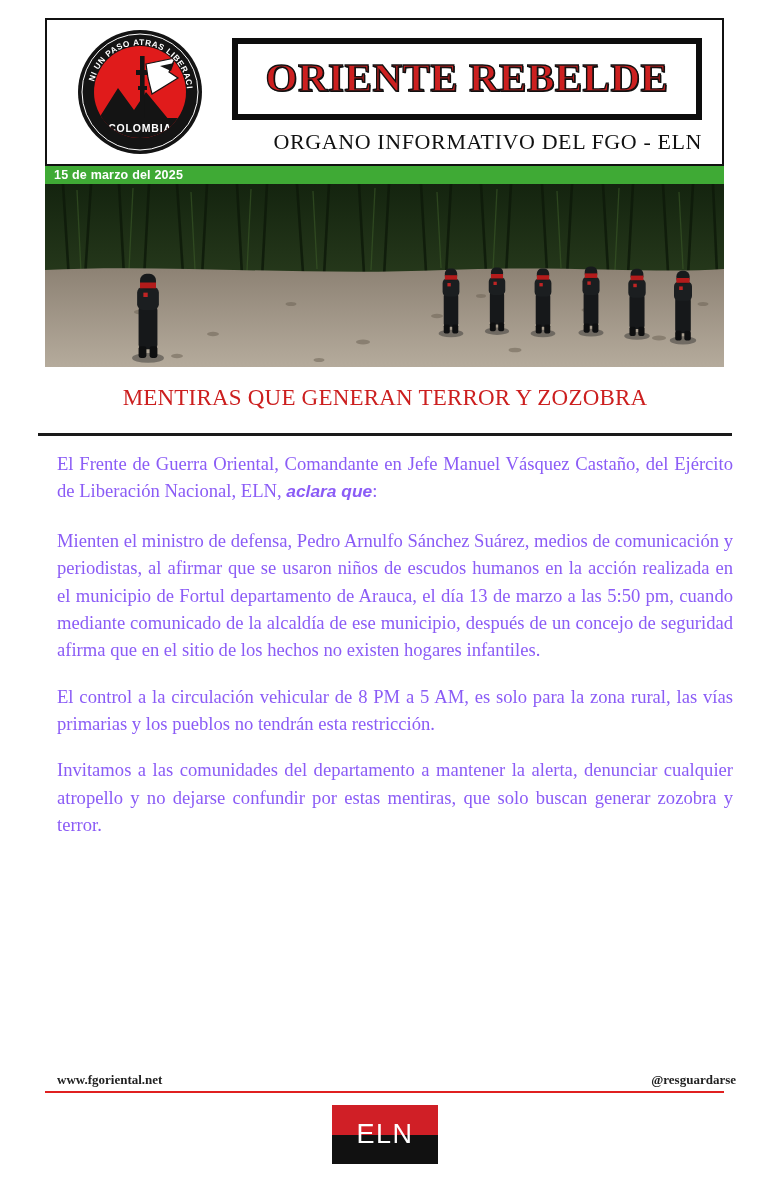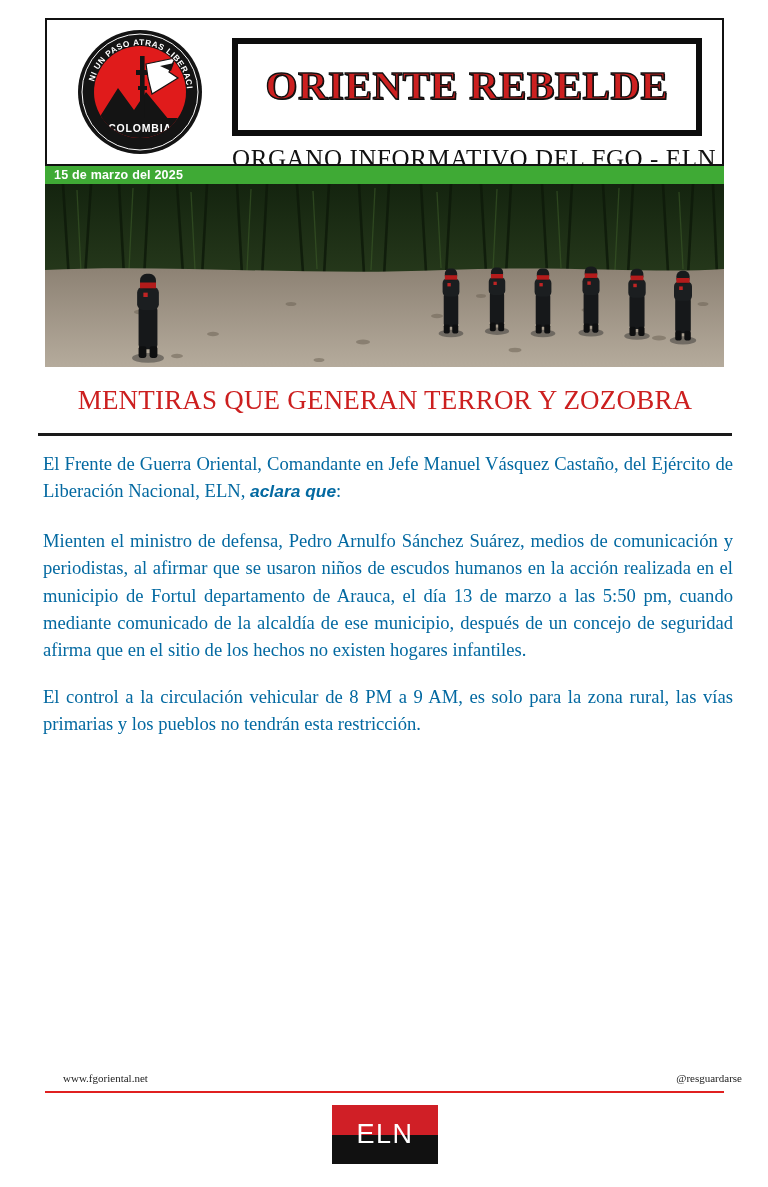--- a/index.html
+++ b/index.html
@@ -52,26 +52,26 @@
   .title-text {
     font-family: "Liberation Serif", serif;
     font-weight: bold;
     font-size: 41px;
     line-height: 1.02;
     letter-spacing: 0.5px;
     color: #cc2020;
     -webkit-text-stroke: 1.4px #111111;
     text-shadow: 1px 1px 0 #111111;
     white-space: nowrap;
-    margin: 16px;
+    margin: 8px;
   }
   .subtitle-text {
     text-align: right;
     font-family: "Liberation Serif", serif;
-    font-size: 25px;
+    font-size: 22px;
     letter-spacing: 0.6px;
     color: #111111;
     margin-top: 9px;
     white-space: nowrap;
   }
 
   
   .date-band {
     position: absolute;
     left: 45px;
@@ -107,21 +107,21 @@
 
   
   .headline {
     position: absolute;
     left: 38px;
     top: 385px;
     width: 694px;
     text-align: center;
     color: #cc1f1f;
     font-family: "Liberation Serif", serif;
-    font-size: 27px;
+    font-size: 23px;
     letter-spacing: 0.2px;
     white-space: nowrap;
   }
   .headline-rule {
     position: absolute;
     left: 38px;
     top: 433px;
     width: 694px;
     height: 3px;
     background: #1a1a1a;
@@ -131,45 +131,46 @@
   .body-copy {
     position: absolute;
     left: 39px;
     top: 450px;
     width: 694px;
   }
   .para {
     font-family: "Liberation Serif", serif;
     font-size: 18.6px;
     line-height: 1.47;
-    color: #0369a1;
+    color: #8b5cf6;
     text-align: justify;
-    margin: 0 0 19px 4px;
+    margin: 0 0 19px 18px;
   }
   .para.lead { margin-bottom: 22px; }
   .para-last { margin-bottom: 0; }
   .emph {
     font-family: "Liberation Sans", sans-serif;
     font-weight: bold;
     font-style: italic;
     font-size: 17.4px;
   }
 
   
   .footer-row {
     position: absolute;
-    left: 63px;
+    left: 57px;
     top: 1072px;
     width: 679px;
     display: flex;
     justify-content: space-between;
     align-items: baseline;
     font-family: "Liberation Serif", serif;
-    font-size: 11px;
+    font-size: 13px;
     color: #222222;
+    font-weight: bold;
   }
   .footer-rule {
     position: absolute;
     left: 45px;
     top: 1091px;
     width: 679px;
     height: 2px;
     background: #e02020;
   }
 
@@ -342,21 +343,22 @@
       </g>
   </svg>
 </div>
 
 <div class="headline">MENTIRAS QUE GENERAN TERROR Y ZOZOBRA</div>
 <div class="headline-rule"></div>
 
 <div class="body-copy">
   <p class="para lead"><span>El Frente de Guerra Oriental, Comandante en Jefe Manuel Vásquez Castaño, del Ejército de Liberación Nacional, ELN, </span><span class="emph">aclara que</span><span>:</span></p>
   <p class="para">Mienten el ministro de defensa, Pedro Arnulfo Sánchez Suárez, medios de comunicación y periodistas, al afirmar que se usaron niños de escudos humanos en la acción realizada en el municipio de Fortul departamento de Arauca, el día 13 de marzo a las 5:50 pm, cuando mediante comunicado de la alcaldía de ese municipio, después de un concejo de seguridad afirma que en el sitio de los hechos no existen hogares infantiles.</p>
-  <p class="para">El control a la circulación vehicular de 8 PM a 9 AM, es solo para la zona rural, las vías primarias y los pueblos no tendrán esta restricción.</p>
+  <p class="para">El control a la circulación vehicular de 8 PM a 5 AM, es solo para la zona rural, las vías primarias y los pueblos no tendrán esta restricción.</p>
+  <p class="para para-last">Invitamos a las comunidades del departamento a mantener la alerta, denunciar cualquier atropello y no dejarse confundir por estas mentiras, que solo buscan generar zozobra y terror.</p>
 </div>
 
 <div class="footer-row">
   <span>www.fgoriental.net</span>
   <span>@resguardarse</span>
 </div>
 <div class="footer-rule"></div>
 
 <div class="eln-flag">
   <div class="eln-red"></div>

